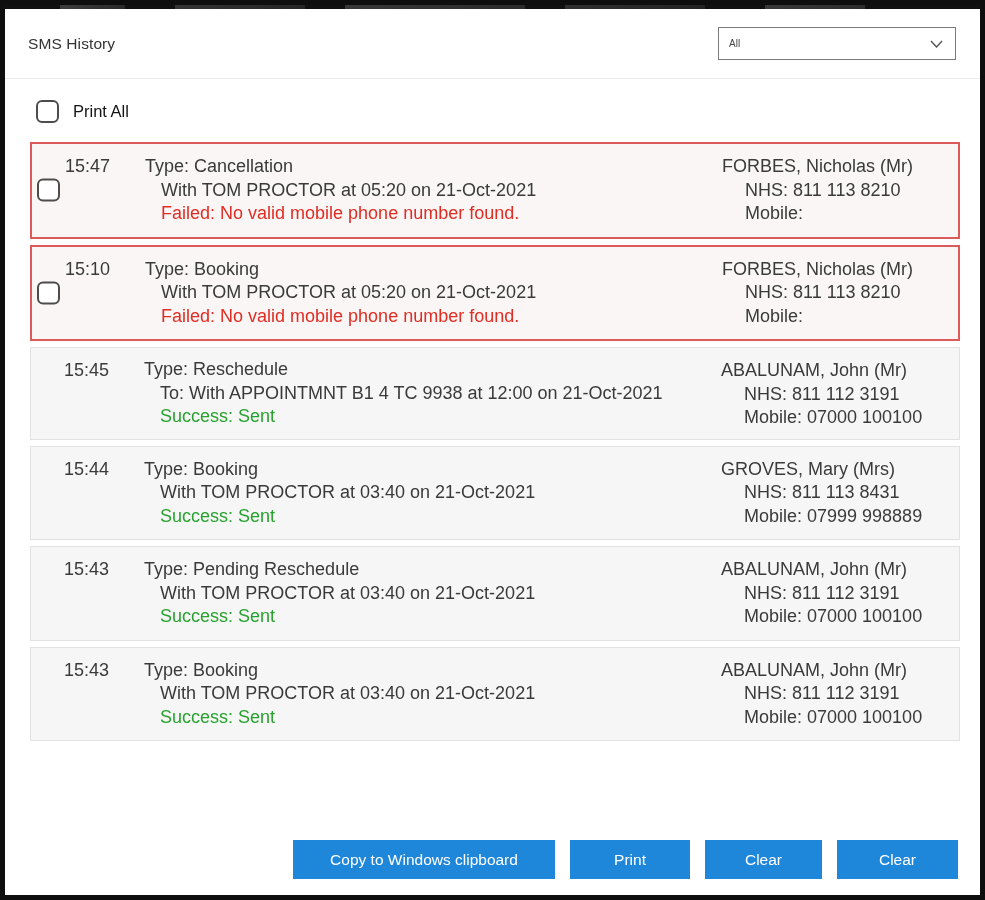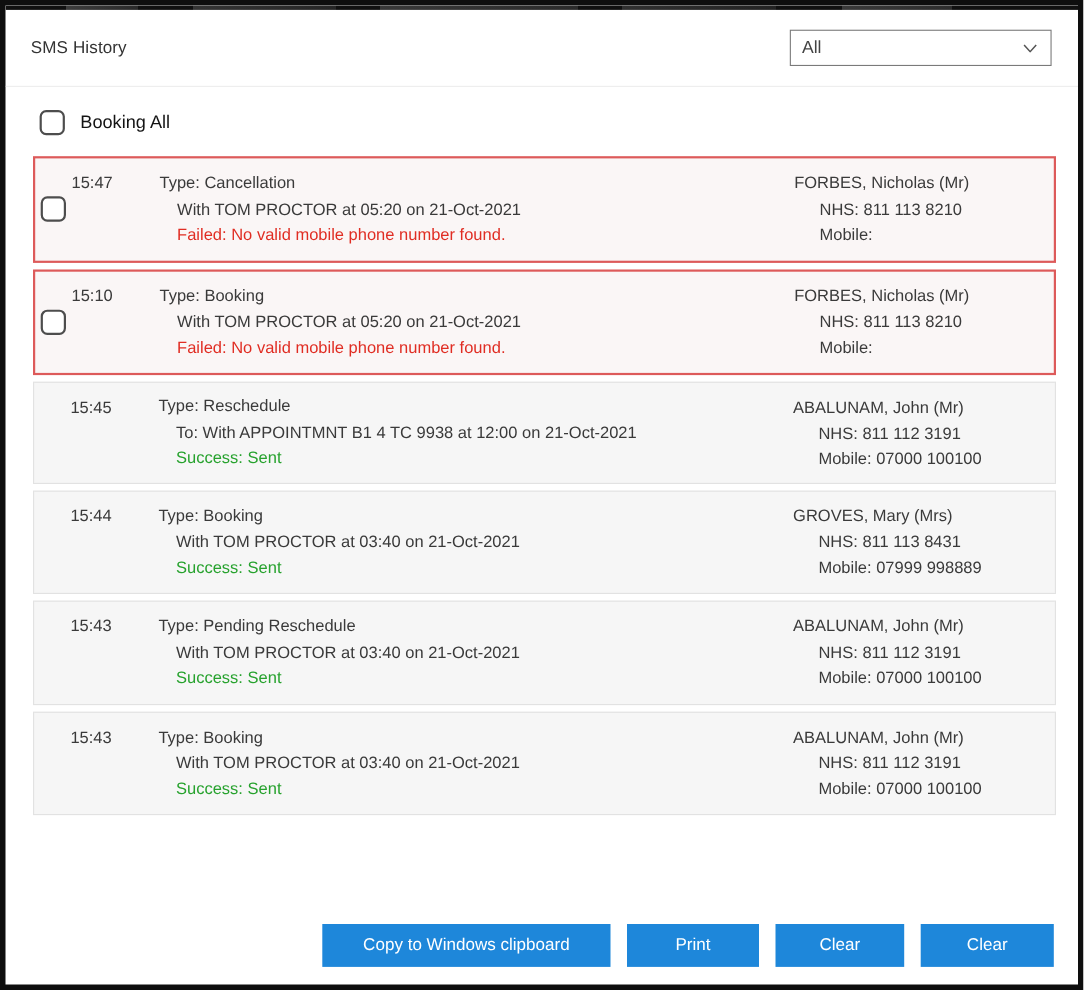--- a/index.html
+++ b/index.html
@@ -31,21 +31,21 @@
   }
   .title { font-size:15.5px; color:#333; letter-spacing:0.1px; }
   .dropdown {
     width:238px; height:33px;
     border:1px solid #7a7a7a;
     background:#fff;
     display:flex; align-items:center; justify-content:space-between;
     padding:0 12px 0 10px;
     cursor:default;
   }
-  .dropdown .val { font-size:16px; color:#444; }
+  .dropdown .val { font-size:10px; color:#444; }
   .chev { width:13px; height:8px; display:block; }
   
   .select-all {
     margin:19px 0 0 31px;
     display:flex; align-items:center; height:26px;
   }
   .cbx {
     width:23px; height:23px;
     border:2px solid #4d4d4d; border-radius:6px;
     background:#fff; display:inline-block;
@@ -53,21 +53,21 @@
   .select-all .lbl { font-size:16.5px; color:#141414; margin-left:14px; }
   
   .rows { margin:18px 25px 0 25px; }
   .row {
     position:relative;
     width:930px;
     background:#f6f6f6;
     border:1px solid #e2e2e2;
     padding:11px 0;
     margin-bottom:6px;
-    font-size:15px; color:#3a3a3a;
+    font-size:18px; color:#3a3a3a;
     line-height:23.5px;
   }
   .row.failed {
     border:2px solid var(--failed-border);
     background:#faf6f6;
   }
   .row .cbx {
     position:absolute; left:5px; top:50%;
     transform:translateY(-50%);
   }
@@ -108,21 +108,21 @@
     <div class="dropdown">
       <span class="val">All</span>
       <svg class="chev" viewBox="0 0 13 8">
         <polyline points="1,1 6.5,7 12,1" fill="none" stroke="#555" stroke-width="1.4"></polyline>
       </svg>
     </div>
   </div>
 
   <div class="select-all">
     <span class="cbx"></span>
-    <span class="lbl">Booking All</span>
+    <span class="lbl">Print All</span>
   </div>
 
   <div class="rows">
 
     <div class="row failed">
       <span class="cbx"></span>
       <span class="time">15:47</span>
       <div class="main">
         <div class="type">Type: Cancellation</div>
         <div class="detail">With TOM PROCTOR at 05:20 on 21-Oct-2021</div>

